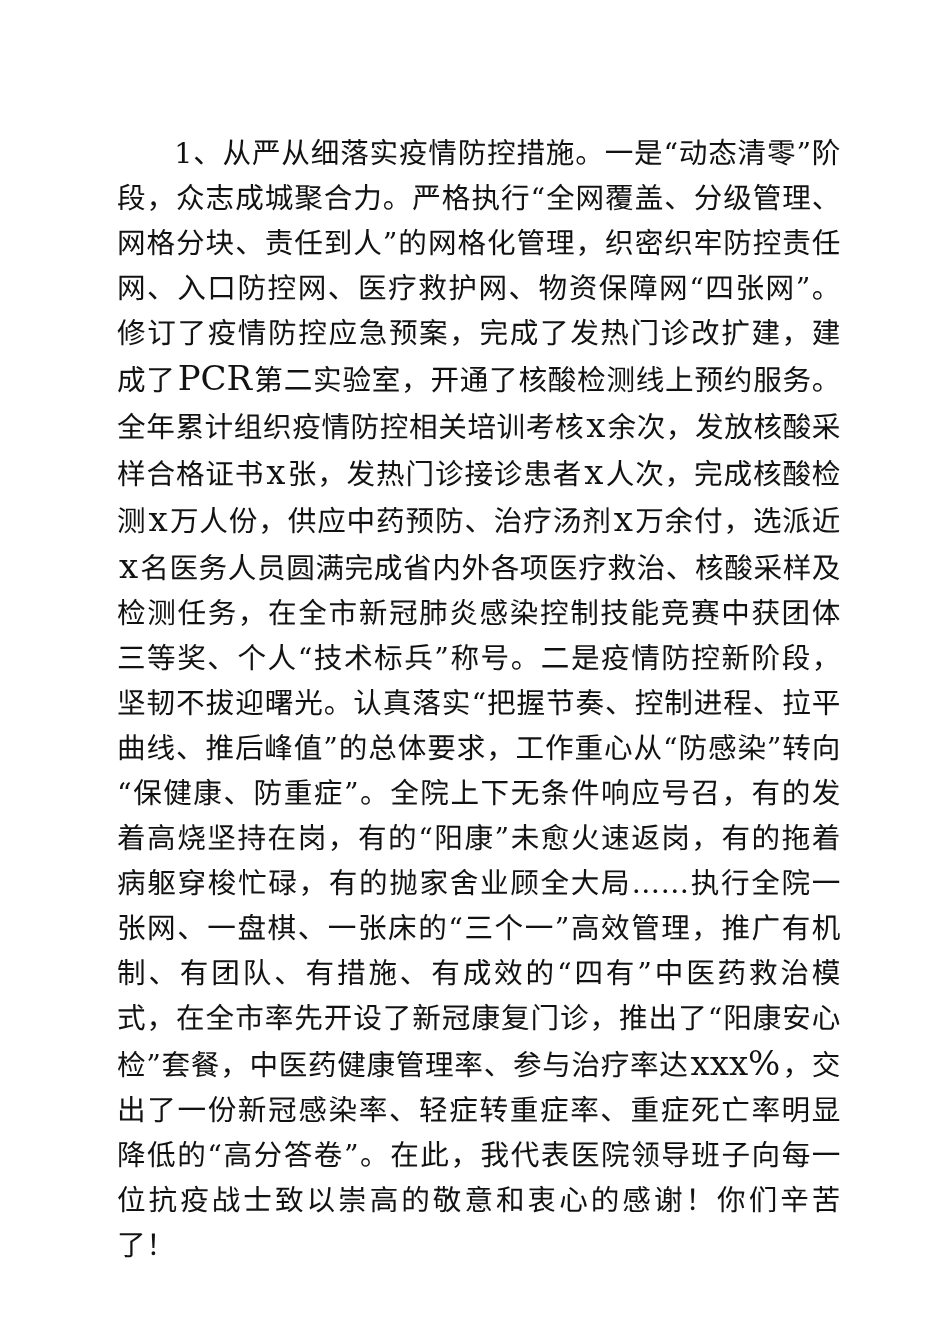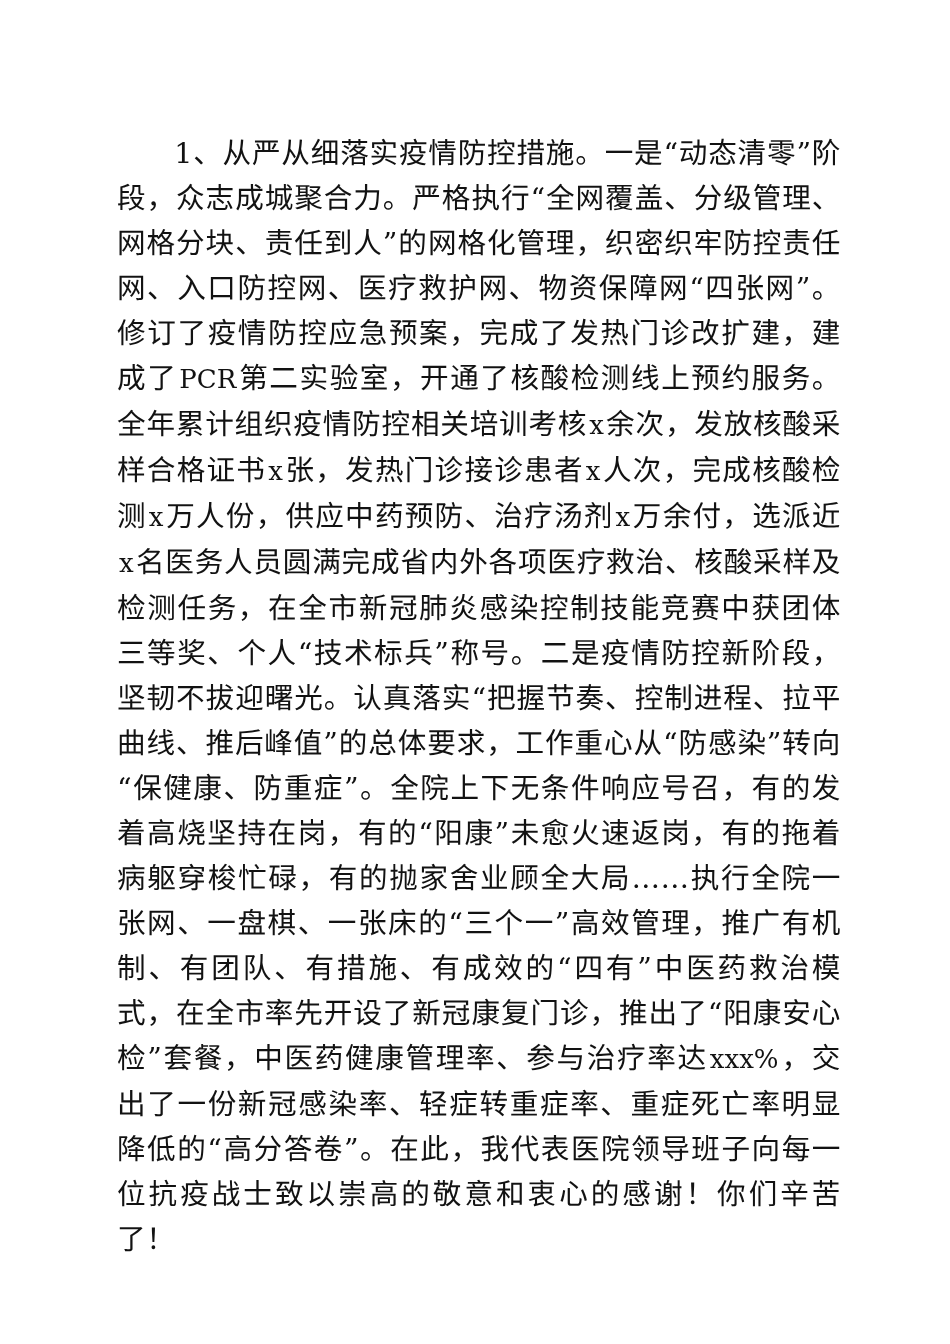--- a/index.html
+++ b/index.html
@@ -42,21 +42,21 @@
     text-justify: inter-character;
     letter-spacing: 0.02em;
     text-indent: 2em;
     word-break: break-all;
     -webkit-font-smoothing: antialiased;
   }
 
   
   .latin {
     font-family: "DejaVu Serif", "Liberation Serif", serif;
-    font-size: 26px;
+    font-size: 34px;
     letter-spacing: 0;
     padding: 0 2px;
   }
 </style>
 </head>
 <body style="background: rgb(255, 255, 255);">
 
 <div class="page" style="background: rgb(255, 255, 255);">
   <div class="page-body">
     <p class="doc-paragraph" id="paragraph-1" style="color: rgb(18, 18, 18);">1、从严从细落实疫情防控措施。一是“动态清零”阶段，众志成城聚合力。严格执行“全网覆盖、分级管理、网格分块、责任到人”的网格化管理，织密织牢防控责任网、入口防控网、医疗救护网、物资保障网“四张网”。修订了疫情防控应急预案，完成了发热门诊改扩建，建成了<span class="latin">PCR</span>第二实验室，开通了核酸检测线上预约服务。全年累计组织疫情防控相关培训考核<span class="latin">x</span>余次，发放核酸采样合格证书<span class="latin">x</span>张，发热门诊接诊患者<span class="latin">x</span>人次，完成核酸检测<span class="latin">x</span>万人份，供应中药预防、治疗汤剂<span class="latin">x</span>万余付，选派近<span class="latin">x</span>名医务人员圆满完成省内外各项医疗救治、核酸采样及检测任务，在全市新冠肺炎感染控制技能竞赛中获团体三等奖、个人“技术标兵”称号。二是疫情防控新阶段，坚韧不拔迎曙光。认真落实“把握节奏、控制进程、拉平曲线、推后峰值”的总体要求，工作重心从“防感染”转向“保健康、防重症”。全院上下无条件响应号召，有的发着高烧坚持在岗，有的“阳康”未愈火速返岗，有的拖着病躯穿梭忙碌，有的抛家舍业顾全大局……执行全院一张网、一盘棋、一张床的“三个一”高效管理，推广有机制、有团队、有措施、有成效的“四有”中医药救治模式，在全市率先开设了新冠康复门诊，推出了“阳康安心检”套餐，中医药健康管理率、参与治疗率达<span class="latin">xxx%</span>，交出了一份新冠感染率、轻症转重症率、重症死亡率明显降低的“高分答卷”。在此，我代表医院领导班子向每一位抗疫战士致以崇高的敬意和衷心的感谢！你们辛苦了！</p>

